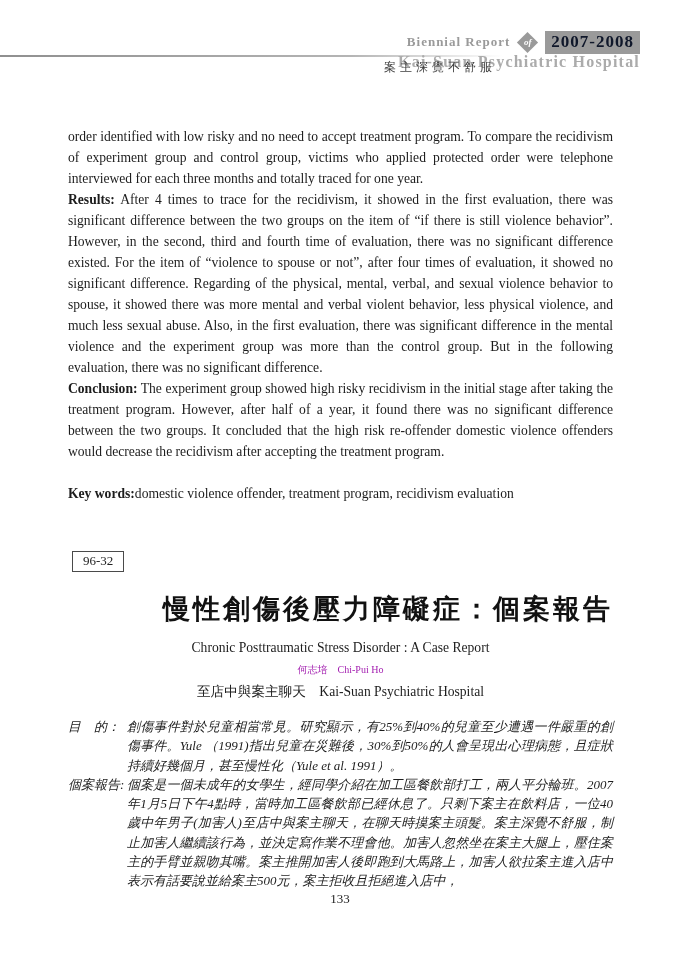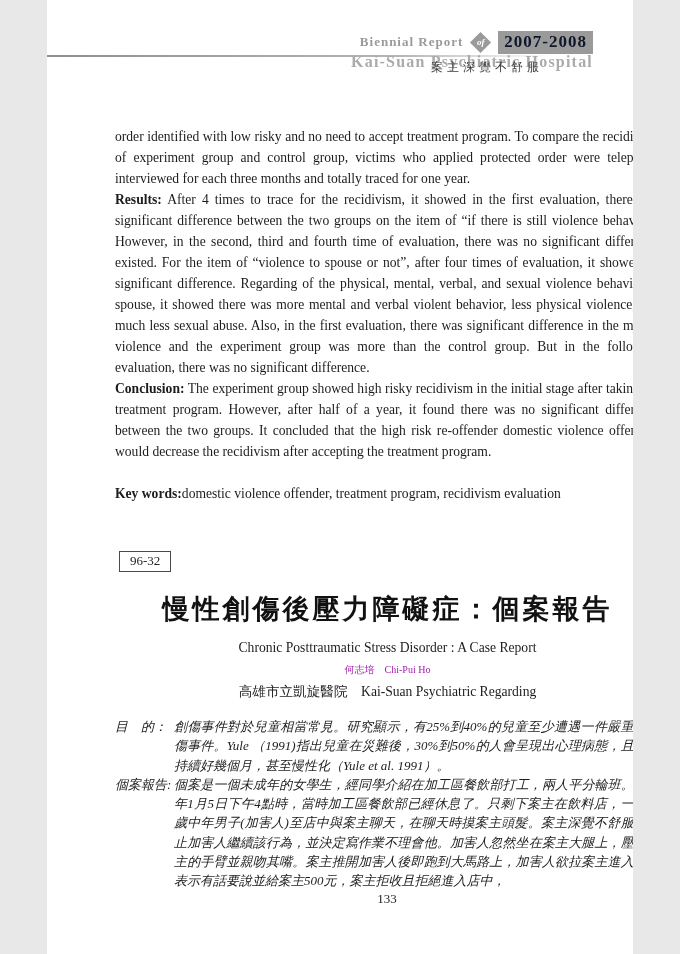--- a/index.html
+++ b/index.html
@@ -1,24 +1,23 @@
 <!DOCTYPE html>
 <html><head>
 <meta charset="utf-8">
 <style>
   html,body{margin:0;padding:0;background:#e8e8e8;}
   .page{
     position:relative;
-    width:556px;height:954px;
+    width:680px;height:954px;
     background:#ffffff;
     margin:0 auto;
     overflow:hidden;
     font-family:"Liberation Serif","DejaVu Serif",serif;
     color:#1c1c1c;
-    padding-left:30px;
   }
 
   
   .header-rule{
     position:absolute;left:0;top:55px;width:503px;height:2px;
     background:linear-gradient(to right,#8f8f8f 0%,#b5b5b5 70%,rgba(200,200,200,0) 100%);
   }
   .header-right{
     position:absolute;top:33px;right:40px;text-align:right;
     font-family:"Liberation Serif","DejaVu Serif",serif;
@@ -63,21 +62,21 @@
   .content .lbl{font-weight:bold;}
   .keywords{margin-top:21px !important;}
 
   
   .article-number{
     display:inline-block;margin-top:47px;margin-left:4px;
     border:1px solid #4a4a4a;padding:1px 10px 2px 10px;
     font-size:13px;color:#222;
   }
   .title-zh{
-    margin-top:19px;text-align:center;
+    margin-top:19px;text-align:right;
     font-family:"Liberation Sans","DejaVu Sans",sans-serif;
     font-weight:bold;font-size:27px;letter-spacing:3px;color:#111;
   }
   .title-en{
     margin-top:13px;text-align:center;font-size:13.6px;color:#1c1c1c;
   }
   .author-line{
     margin-top:7px;text-align:center;font-size:10px;color:#a21caf;
   }
   .affil-line{
@@ -137,21 +136,21 @@
     <p class="keywords"><span class="lbl">Key words:</span><span>domestic violence offender, treatment program, recidivism evaluation</span></p>
 
     
     <div class="article-number">
       <span>96-32</span>
     </div>
 
     <div class="title-zh">慢性創傷後壓力障礙症：個案報告</div>
     <div class="title-en">Chronic Posttraumatic Stress Disorder : A Case Report</div>
     <div class="author-line">何志培　Chi-Pui Ho</div>
-    <div class="affil-line">高雄市立凱旋醫院　Kai-Suan Psychiatric Regarding</div>
+    <div class="affil-line">至店中與案主聊天　Kai-Suan Psychiatric Hospital</div>
 
     <div class="zh-body">
       <div class="zh-row">
         <div class="zh-label">目　的：</div>
         <div class="zh-text">創傷事件對於兒童相當常見。研究顯示，有25%到40%的兒童至少遭遇一件嚴重的創傷事件。Yule （1991)指出兒童在災難後，30%到50%的人會呈現出心理病態，且症狀持續好幾個月，甚至慢性化（Yule et al.  1991）。</div>
       </div>
       <div class="zh-row">
         <div class="zh-label">個案報告:</div>
         <div class="zh-text">個案是一個未成年的女學生，經同學介紹在加工區餐飲部打工，兩人平分輪班。2007年1月5日下午4點時，當時加工區餐飲部已經休息了。只剩下案主在飲料店，一位40歲中年男子(加害人)至店中與案主聊天，在聊天時摸案主頭髮。案主深覺不舒服，制止加害人繼續該行為，並決定寫作業不理會他。加害人忽然坐在案主大腿上，壓住案主的手臂並親吻其嘴。案主推開加害人後即跑到大馬路上，加害人欲拉案主進入店中表示有話要說並給案主500元，案主拒收且拒絕進入店中，</div>
       </div>

